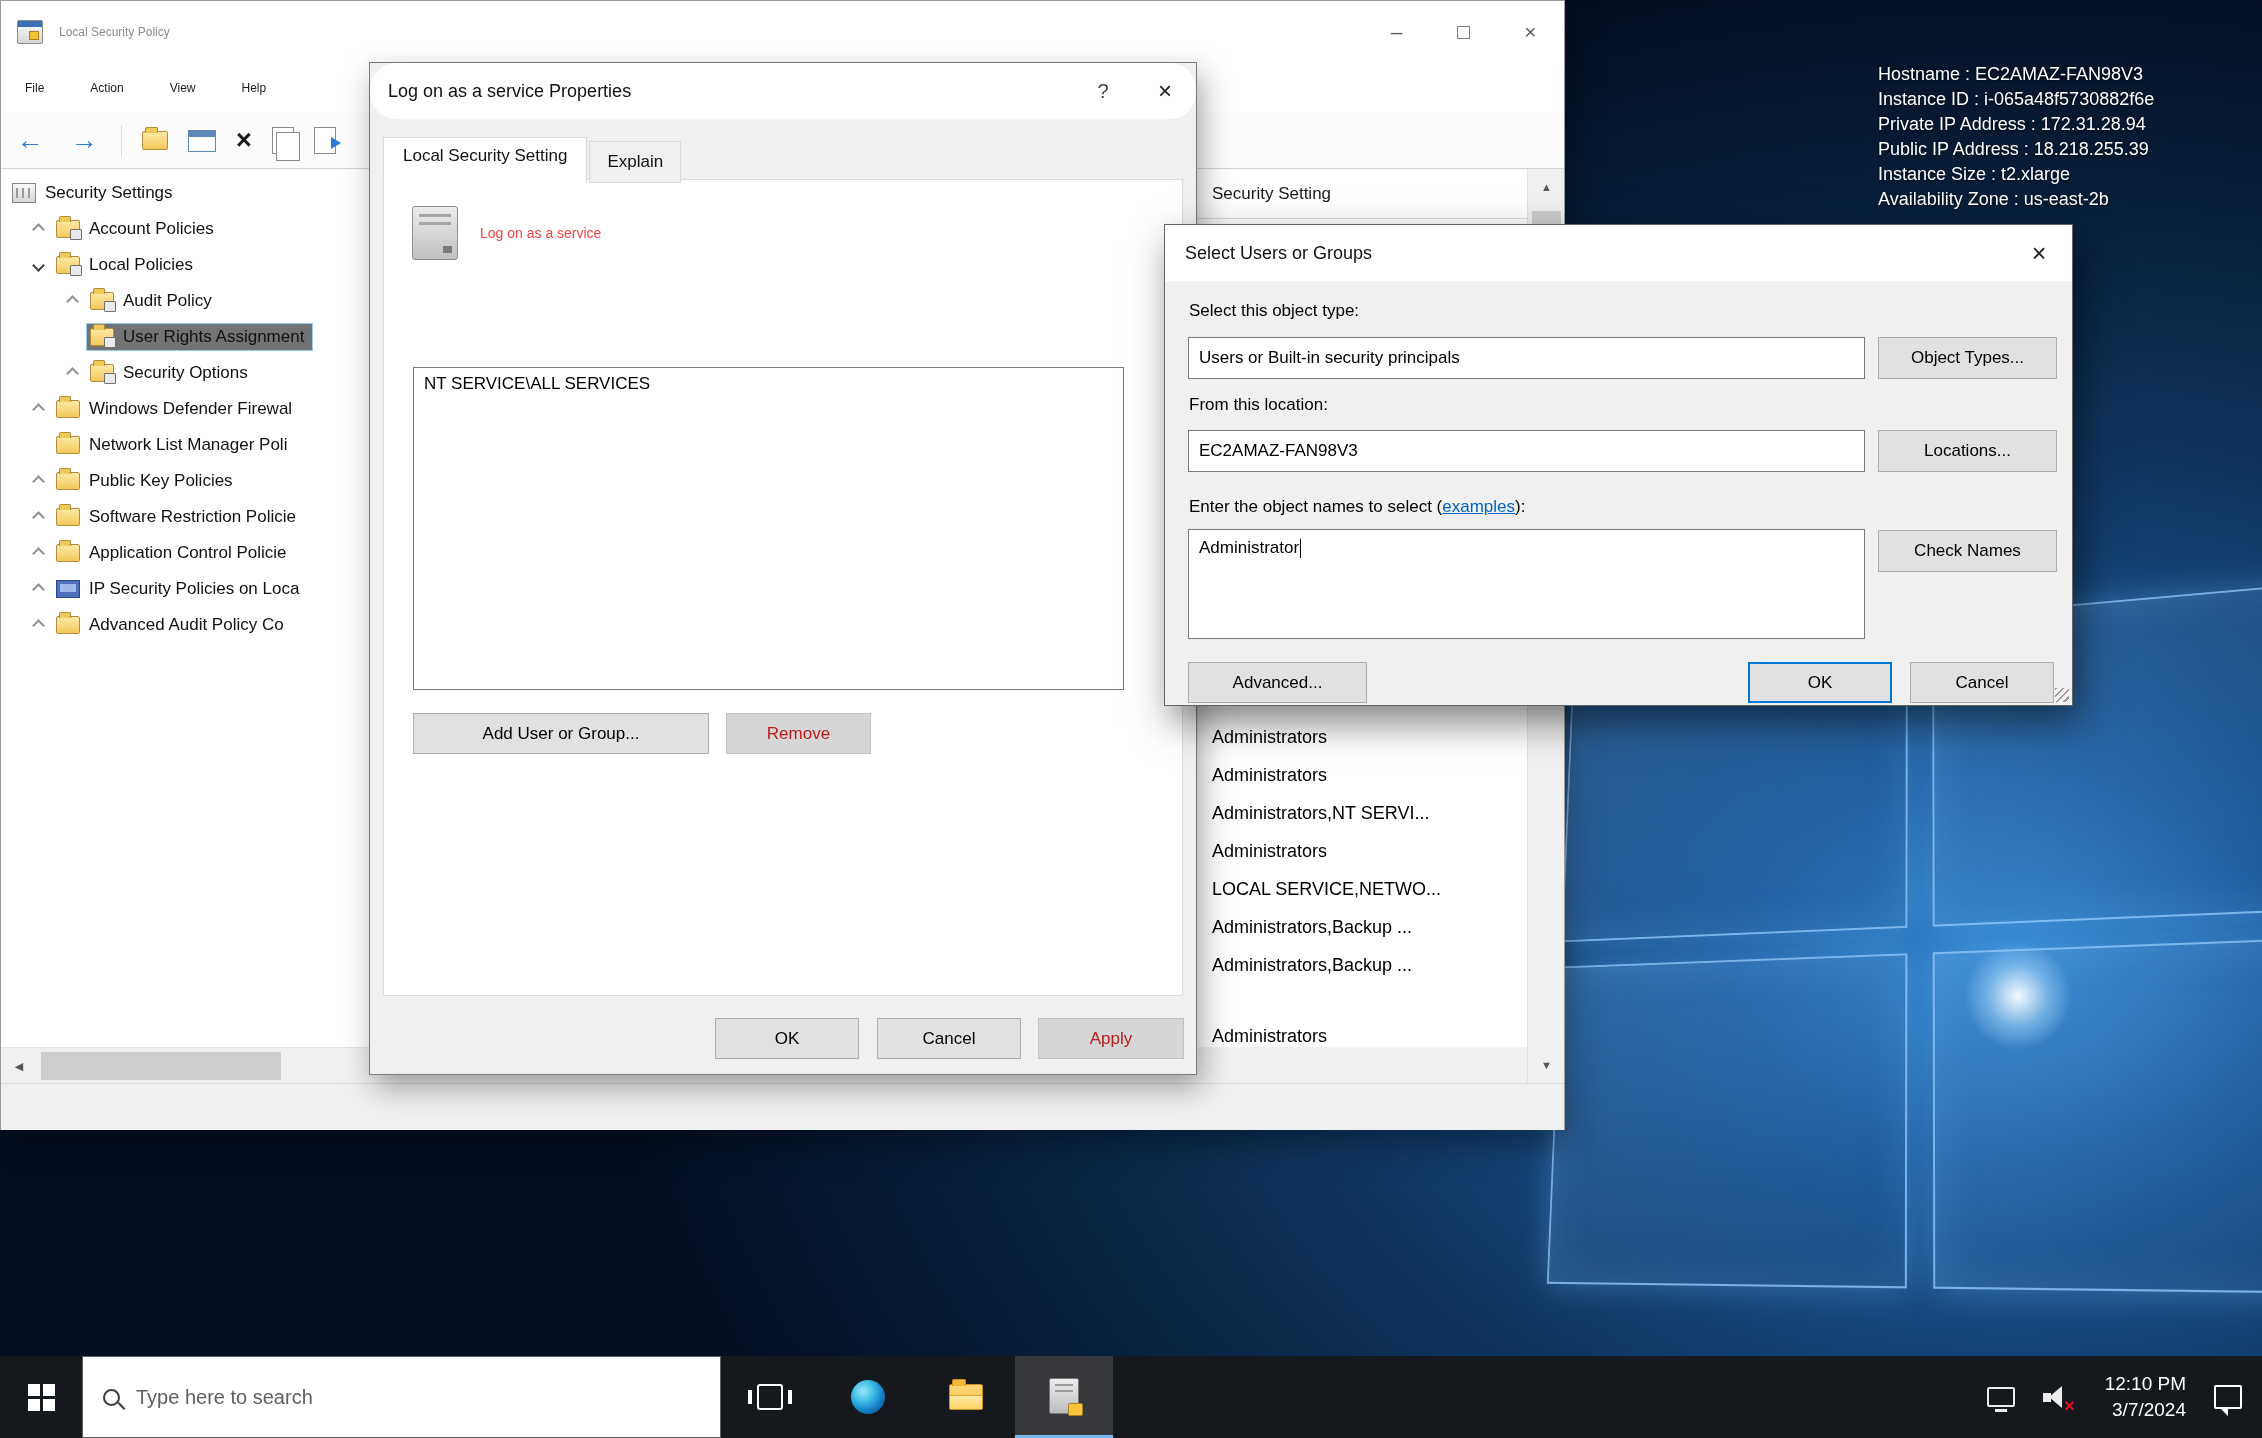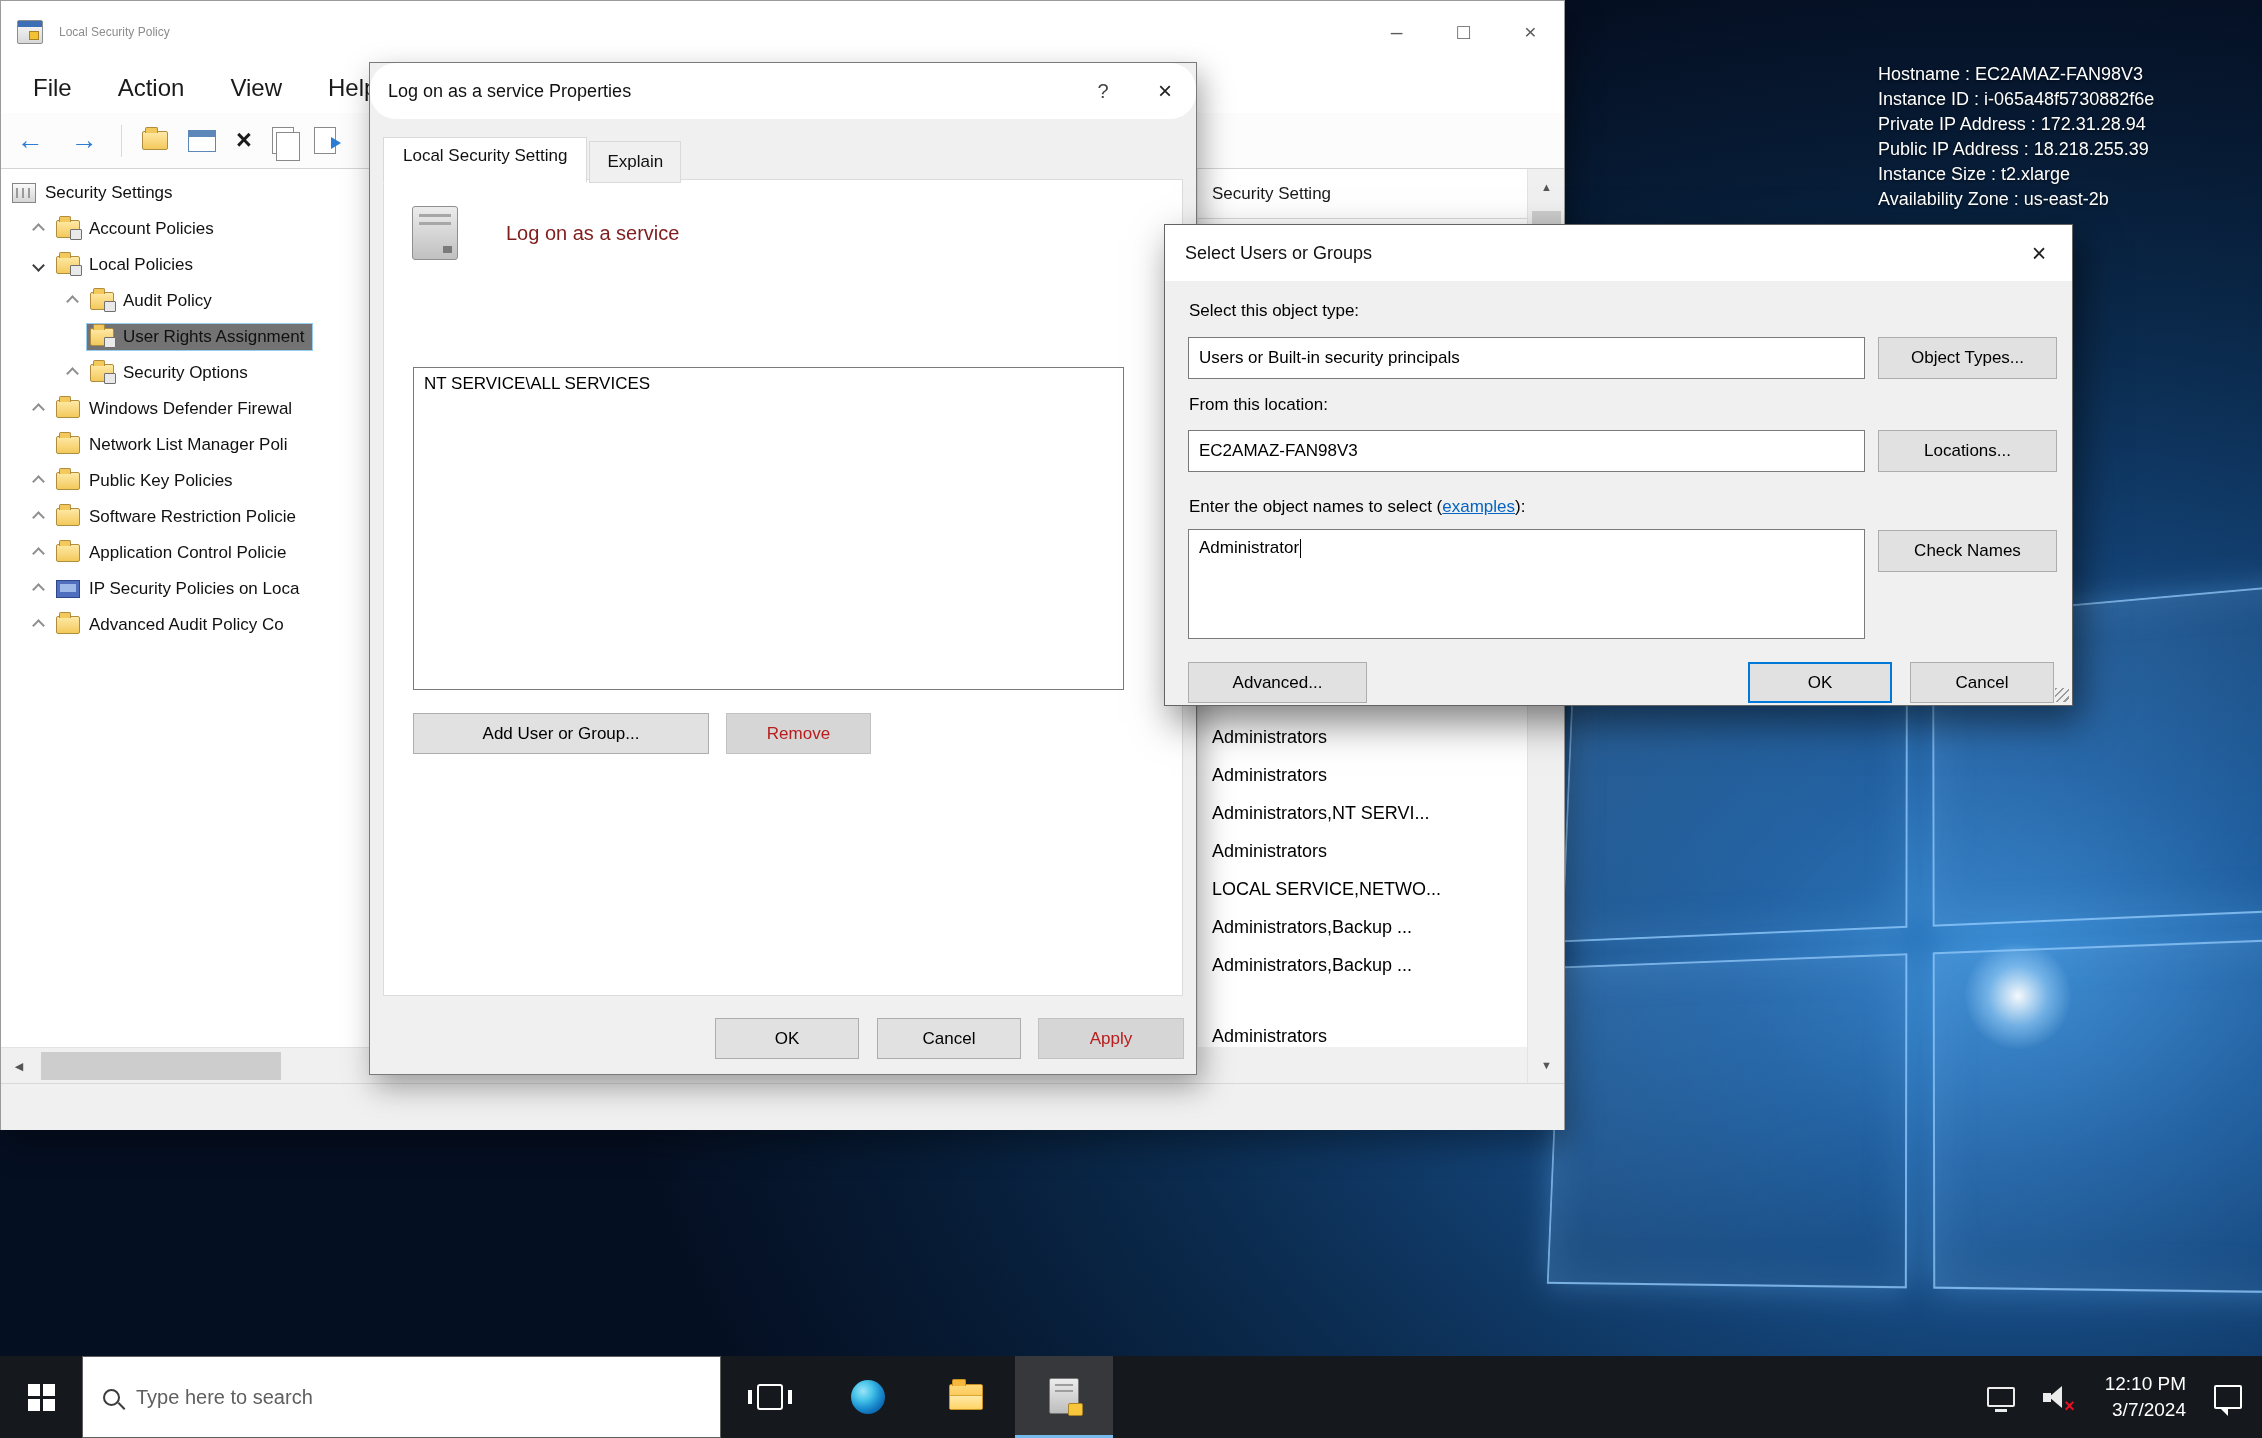--- a/index.html
+++ b/index.html
@@ -26,21 +26,21 @@
   .mw-titlebar { position:absolute; left:0; top:0; right:0; height:62px; background:#ffffff;
     display:flex; align-items:center; }
   .ic-mmc { margin-left:16px; width:26px; height:24px; background:linear-gradient(#fbfbfb,#d8d8d8);
     border:1px solid #8d8d8d; border-radius:2px; position:relative; }
   .ic-mmc::before { content:""; position:absolute; left:0; top:0; right:0; height:6px; background:#3d6fb4; }
   .ic-mmc::after { content:""; position:absolute; right:3px; bottom:3px; width:8px; height:7px; background:#f2c233; border:1px solid #a8831f; }
   .mw-title { margin-left:16px; color:#8c8c8c; font-size:12px; }
   .mw-controls { position:absolute; right:0; top:0; height:62px; display:flex; }
   .mw-ctl { width:67px; height:62px; display:flex; align-items:center; justify-content:center; color:#5a5a5a; font-size:21px; }
   .mw-menubar { position:absolute; left:0; top:62px; right:0; height:50px; background:#ffffff;
-    display:flex; align-items:center; padding-left:32px; gap:46px; font-size:24px; color:#1a1a1a; }
+    display:flex; align-items:center; padding-left:24px; gap:46px; font-size:12px; color:#1a1a1a; }
   .mw-toolbar { position:absolute; left:0; top:112px; right:0; height:56px; background:#fcfcfc;
     border-bottom:1px solid #d4d4d4; display:flex; align-items:center; padding-left:12px; gap:20px; }
   .tb-sep { width:1px; height:32px; background:#d9d9d9; }
   .nav-arrow { font-size:27px; font-weight:bold; color:#2b7cd3; width:34px; text-align:center; }
   .ic-export-folder { width:26px; height:19px; background:linear-gradient(#ffe9a6,#f3c95c);
     border:1px solid #b08d3e; border-radius:2px; position:relative; }
   .ic-export-folder::before { content:""; position:absolute; top:-5px; left:2px; width:11px; height:5px;
     background:#f3c95c; border:1px solid #b08d3e; border-bottom:none; border-radius:2px 2px 0 0; }
   .ic-console-win { width:28px; height:22px; background:#ffffff; border:1px solid #5d87b8; position:relative; }
   .ic-console-win::before { content:""; position:absolute; left:0; top:0; right:0; height:6px; background:#5d87b8; }
@@ -99,21 +99,21 @@
   #props-dialog { position:absolute; left:369px; top:62px; width:828px; height:1013px; z-index:20;
     background:#f0f0f0; border:1px solid #7a7a7a; box-shadow:5px 12px 28px rgba(0,0,0,0.35); }
   .pd-titlebar { position:absolute; left:0; top:0; right:0; height:56px; background:#ffffff;
     display:flex; align-items:center; padding-left:18px; font-size:18px; color:#111;border-radius:26px; }
   .pd-help { position:absolute; right:62px; top:0; width:62px; height:56px; display:flex; align-items:center; justify-content:center; color:#444; font-size:20px; }
   .pd-close { position:absolute; right:0; top:0; width:62px; height:56px; display:flex; align-items:center; justify-content:center; color:#222; font-size:24px; }
   .pd-tabs { position:absolute; left:13px; top:74px; display:flex; font-size:17px; z-index:2; }
   .pd-tab { padding:10px 17px; border:1px solid #d9d9d9; background:#f0f0f0; color:#111; margin-right:2px; margin-top:4px; }
   .pd-tab.active { background:#ffffff; border-bottom:1px solid #ffffff; margin-top:0; padding:8px 19px; }
   .pd-page { position:absolute; left:13px; top:116px; width:800px; height:817px; background:#ffffff; border:1px solid #dcdcdc; }
-  .pd-policy { position:absolute; left:28px; top:26px; display:flex; align-items:center; gap:48px; font-size:20px; color:#7f1d1d; }
+  .pd-policy { position:absolute; left:28px; top:26px; display:flex; align-items:center; gap:22px; font-size:14px; color:#ef4444; }
   .ic-server { width:46px; height:54px; background:linear-gradient(#ececec,#c0c0c0); border:1px solid #8f8f8f; border-radius:3px; position:relative; flex:none; }
   .ic-server::before { content:""; position:absolute; left:6px; right:6px; top:7px; height:16px;
     background:repeating-linear-gradient(#a7a7a7 0 3px, transparent 3px 8px); }
   .ic-server::after { content:""; position:absolute; right:5px; bottom:6px; width:9px; height:7px; background:#7a7a7a; }
   .pd-list { position:absolute; left:29px; top:187px; width:711px; height:323px; background:#ffffff;
     border:1px solid #7a7a7a; font-size:17px; color:#000; padding:6px 10px; }
 
   
   #select-dialog { position:absolute; left:1164px; top:224px; width:909px; height:482px; z-index:30;
     background:#f0f0f0; border:1px solid #646464; box-shadow:8px 16px 36px rgba(0,0,0,0.5); font-size:17px; color:#000; }

